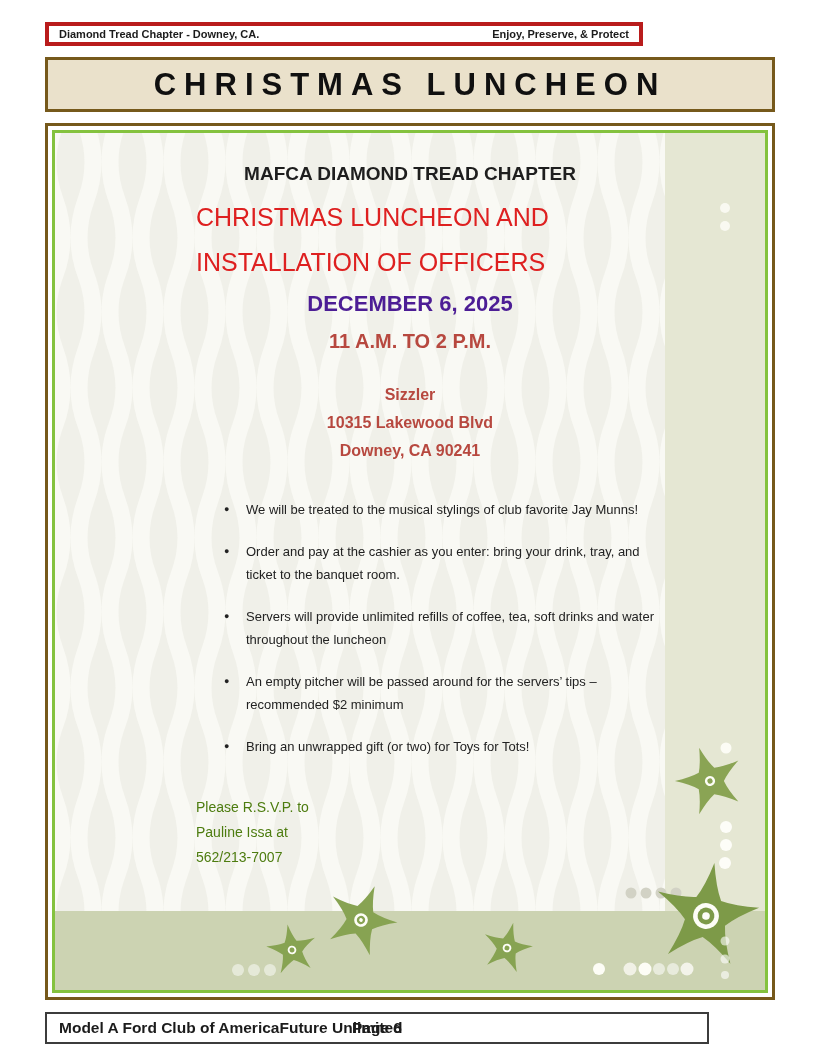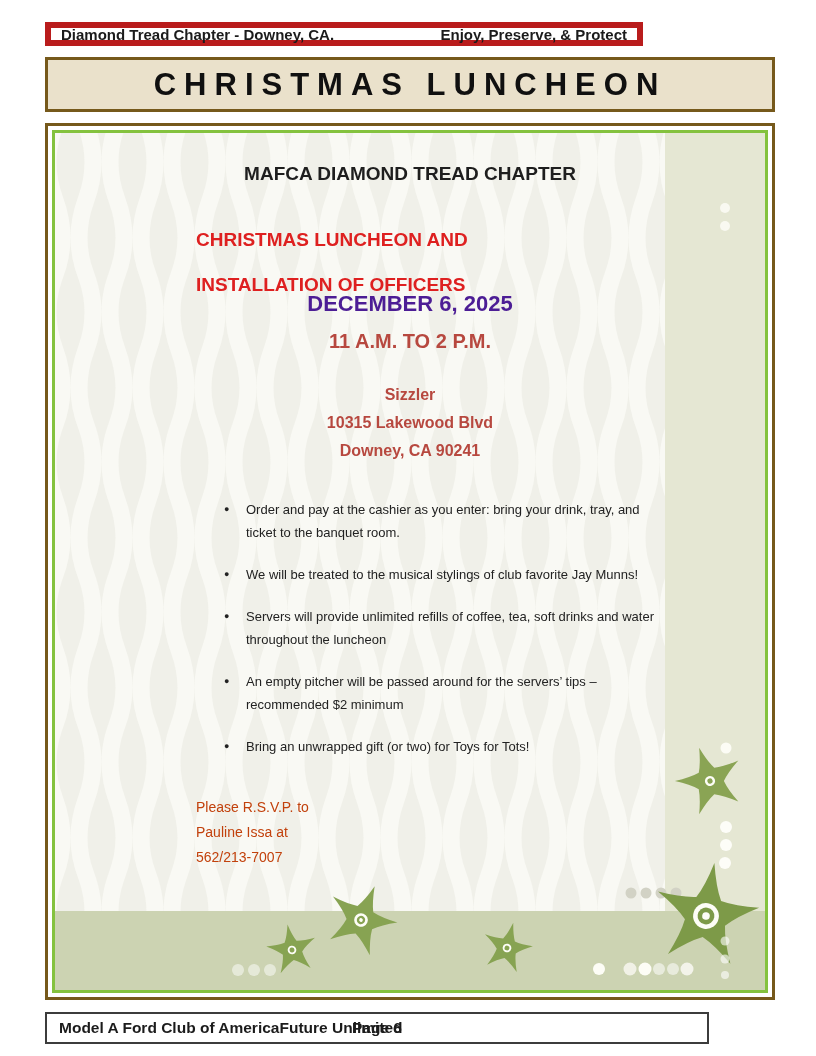--- a/index.html
+++ b/index.html
@@ -5,23 +5,23 @@
   html,body { margin:0; padding:0; }
   body {
     width:816px; height:1056px; position:relative;
     background:#ffffff;
     font-family:"Liberation Sans", sans-serif;
     color:#1b1b1b;
   }
   
   .header-box {
     position:absolute; left:45px; top:22px; width:598px; height:24px;
-    box-sizing:border-box; border:6px solid #b91c1c;
+    box-sizing:border-box; border:4px solid #b91c1c;
     display:flex; justify-content:space-between; align-items:center;
-    padding:0 10px; font-weight:700; font-size:15px;
+    padding:0 10px; font-weight:700; font-size:11px;
   }
   
   .banner {
     position:absolute; left:45px; top:57px; width:730px; height:55px;
     box-sizing:border-box; border:3px solid #76591b; background:#eae1cb;
     display:flex; align-items:center; justify-content:center;
   }
   .banner .title {
     margin:0; font-size:31px; font-weight:700; letter-spacing:8px;
     color:#101010; white-space:nowrap;
@@ -32,38 +32,38 @@
     box-sizing:border-box; border:3px solid #76591b; background:#ffffff; padding:4px;
   }
   .flyer-inner {
     width:100%; height:100%; box-sizing:border-box;
     border:3px solid #84c23e; position:relative; overflow:hidden; background:#f0f0e9;
   }
   .decor { position:absolute; left:0; top:0; z-index:1; }
   .content { position:absolute; left:0; top:0; width:710px; height:857px; z-index:2; }
   .org     { position:absolute; top:30px;  left:0; width:100%; text-align:center;
              font-size:19px; font-weight:700; color:#1e1e1e; }
-  .fl-title{ position:absolute; top:62px;  left:141px; font-size:19px; font-weight:700;
-             line-height:45px; color:#de2020;margin-top:22px; }
+  .fl-title{ position:absolute; top:62px;  left:141px; font-size:25px; font-weight:400;
+             line-height:45px; color:#de2020; }
   .date    { position:absolute; top:158px; left:0; width:100%; text-align:center;
              font-size:22px; font-weight:700; color:#4c1d95; }
   .time    { position:absolute; top:197px; left:0; width:100%; text-align:center;
              font-size:20px; font-weight:700; color:#b7483f; }
   .venue   { position:absolute; top:248px; left:0; width:100%; text-align:center;
              font-size:16px; font-weight:700; line-height:28px; color:#b7483f; }
   .bullets { position:absolute; top:365px; left:168px; width:432px;
              list-style:none; margin:0; padding:0; }
   .bullets li {
     position:relative; padding-left:23px; margin-bottom:19px;
     font-size:13px; line-height:23px; color:#222222;
   }
   .bullets li::before {
     content:"●"; position:absolute; left:1px; top:0px; font-size:9px; color:#222222;
   }
-  .rsvp    { position:absolute; top:662px; left:141px; font-size:14px; line-height:25px; color:#c2410c; }
+  .rsvp    { position:absolute; top:662px; left:141px; font-size:14px; line-height:25px; color:#4d7c0f; }
   .rsvp .phone { font-weight:400; }
   
   .footer-box {
     position:absolute; left:45px; top:1012px; width:664px; height:32px;
     box-sizing:border-box; border:2px solid #3c3c3c;
     display:flex; align-items:center; justify-content:flex-start;
     padding:0 12px; font-weight:700; font-size:15.5px;
   }
   .footer-box .center {
     position:absolute; left:50%; transform:translateX(-50%);
@@ -180,22 +180,22 @@
         <div>INSTALLATION OF OFFICERS</div>
       </div>
       <div class="date">DECEMBER 6, 2025</div>
       <div class="time">11 A.M. TO 2 P.M.</div>
       <div class="venue">
         <div>Sizzler</div>
         <div>10315 Lakewood Blvd</div>
         <div>Downey, CA 90241</div>
       </div>
       <ul class="bullets">
+        <li>We will be treated to the musical stylings of club favorite Jay Munns!</li>
         <li>Order and pay at the cashier as you enter: bring your drink, tray, and ticket to the banquet room.</li>
-        <li>We will be treated to the musical stylings of club favorite Jay Munns!</li>
         <li>Servers will provide unlimited refills of coffee, tea, soft drinks and water throughout the luncheon</li>
         <li>An empty pitcher will be passed around for the servers’ tips – recommended $2 minimum</li>
         <li>Bring an unwrapped gift (or two) for Toys for Tots!</li>
       </ul>
       <div class="rsvp">
         <div>Please R.S.V.P. to</div>
         <div>Pauline Issa at</div>
         <div class="phone">562/213-7007</div>
       </div>
     </div>

